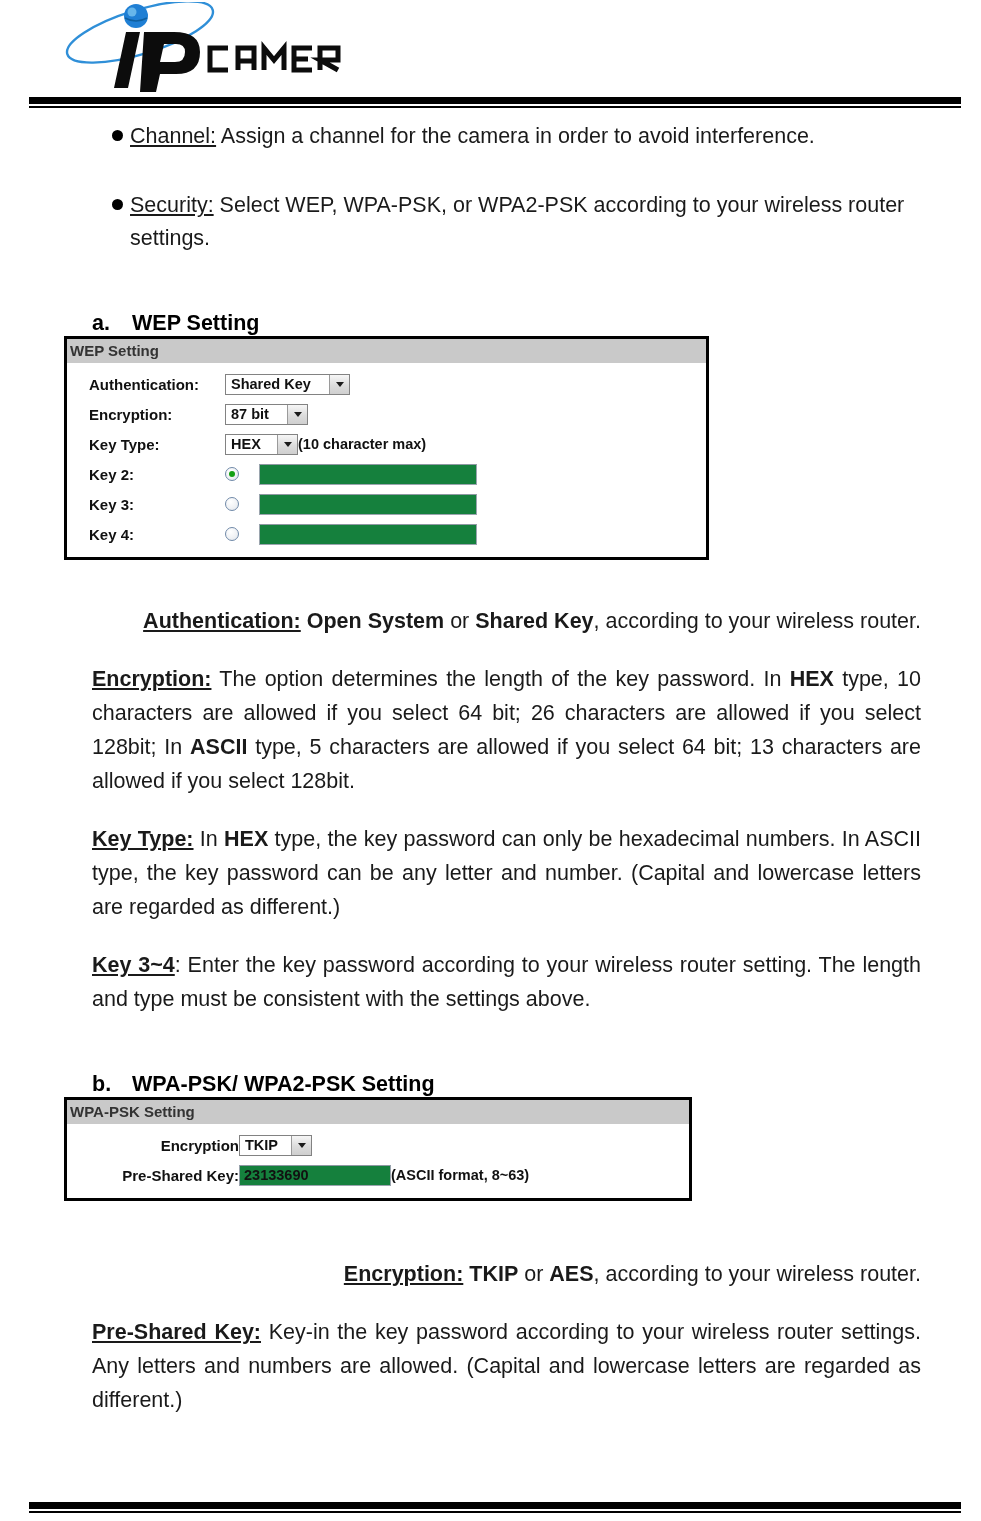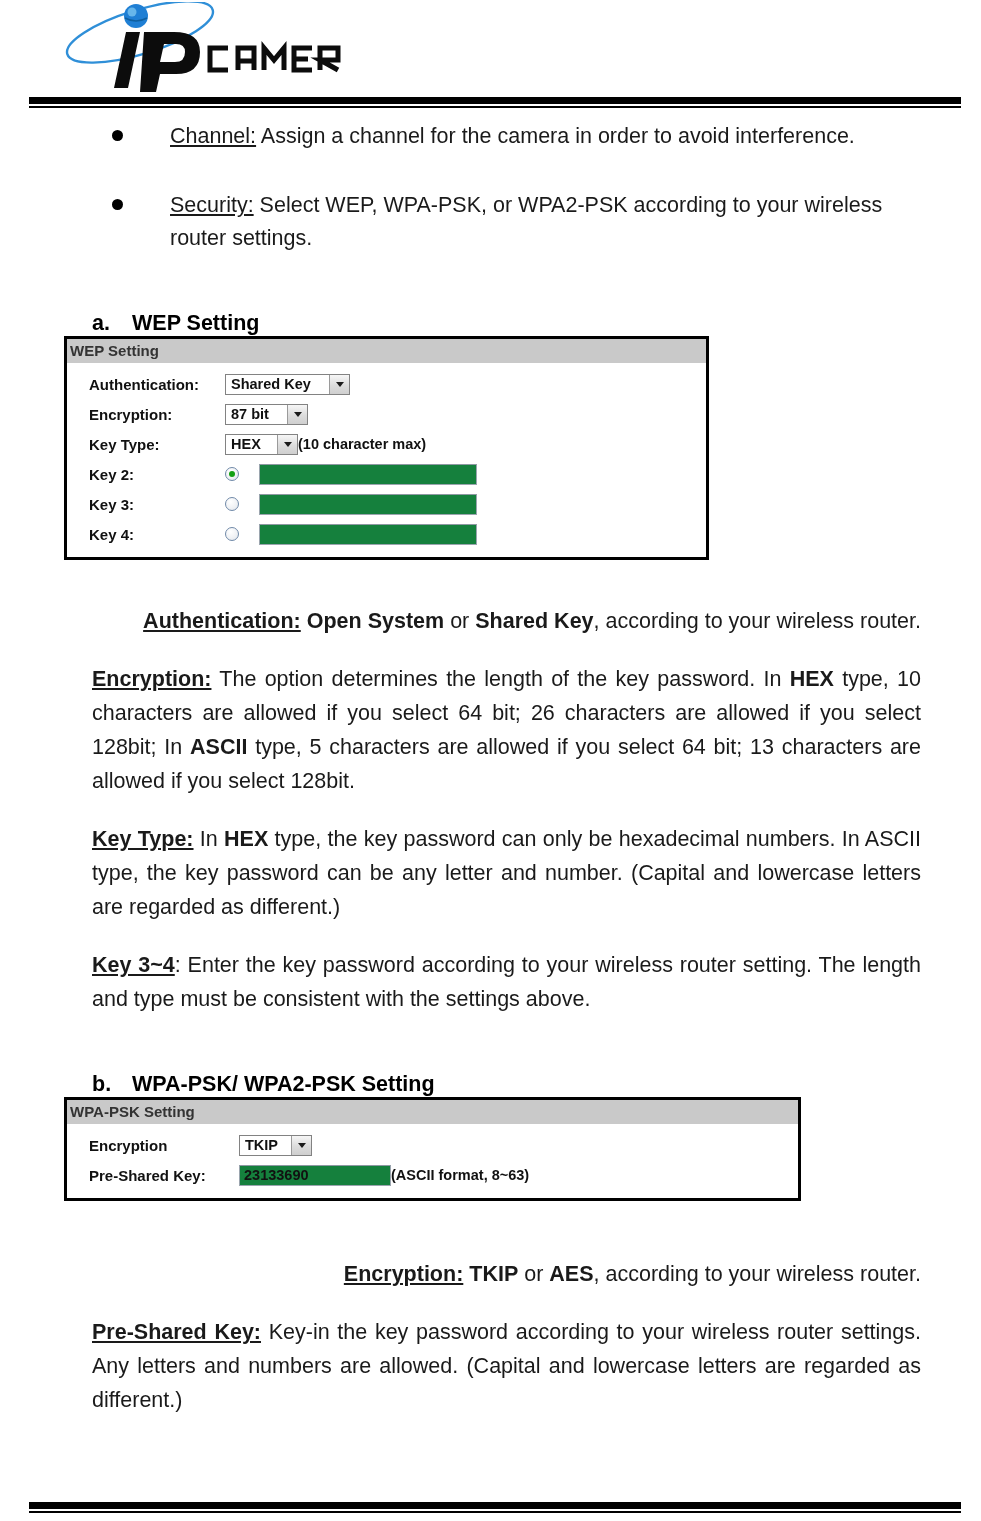--- a/index.html
+++ b/index.html
@@ -98,21 +98,21 @@
     position: absolute;
     left: 112px;
     top: 10px;
     width: 11px;
     height: 11px;
     border-radius: 50%;
     background: #000000;
   }
   .bullet-text {
     display: block;
-    margin-left: 108px;
+    margin-left: 68px;
   }
   .u { text-decoration: underline; }
   .b { font-weight: bold; }
 
   .spacer-24 { height: 24px; }
   .spacer-36 { height: 36px; }
   .spacer-44 { height: 44px; }
   .spacer-56 { height: 56px; }
 
   
@@ -133,21 +133,21 @@
     background: #ffffff;
     border: 3px solid #000000;
     box-sizing: border-box;
   }
   .panel-wep {
     margin-left: 64px;
     width: 645px;
   }
   .panel-wpa {
     margin-left: 64px;
-    width: 737px;
+    width: 628px;
   }
   .panel-titlebar {
     background: #c9c9c9;
     height: 24px;
     line-height: 24px;
     font-size: 15px;
     font-weight: bold;
     color: #333333;
     padding-left: 3px;
     overflow: hidden;
@@ -166,20 +166,21 @@
     font-size: 15px;
     font-weight: bold;
     color: #111111;
     width: 136px;
     flex: 0 0 136px;
     white-space: nowrap;
   }
   .form-label-wpa {
     width: 150px;
     flex: 0 0 150px;
+    text-align: right;
   }
 
   
   .sel {
     display: inline-flex;
     align-items: stretch;
     height: 21px;
     border: 1px solid #828282;
     background: #ffffff;
     box-sizing: border-box;

